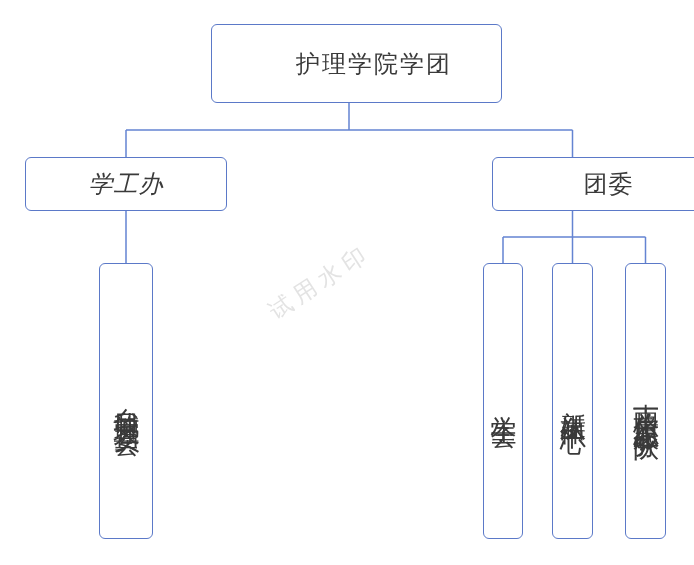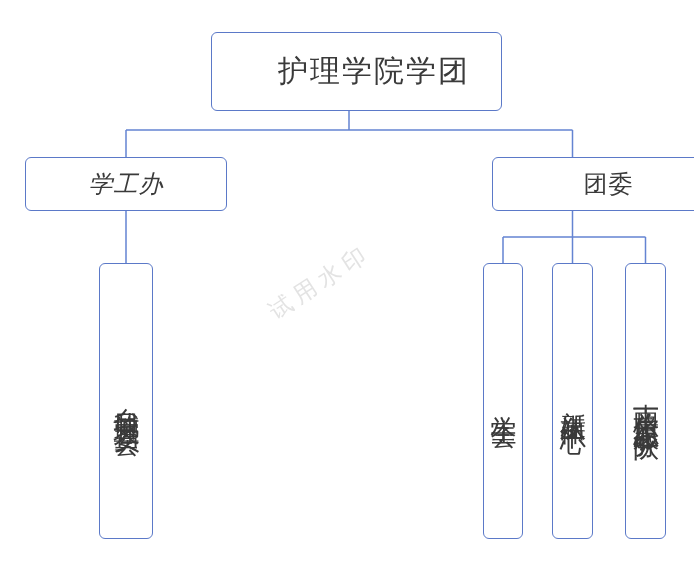--- a/index.html
+++ b/index.html
@@ -37,23 +37,23 @@
     border-radius: 6px;
     background: var(--canvas-bg);
     color: var(--node-text);
     display: flex;
     align-items: center;
     justify-content: center;
     text-align: center;
     line-height: 1.15;
   }
   .node-root {
-    left: 211px; top: 32px;
+    left: 211px; top: 24px;
     width: 291px; height: 79px;
-    font-size: 30px;
+    font-size: 24px;
     letter-spacing: 2px;
     padding-left: 35px;
   }
   .node-l2 {
     height: 54px;
     top: 157px;
     font-size: 24px;
     letter-spacing: 1px;
   }
   .node-l2a { left: 25px;  width: 202px; font-style: italic; }

